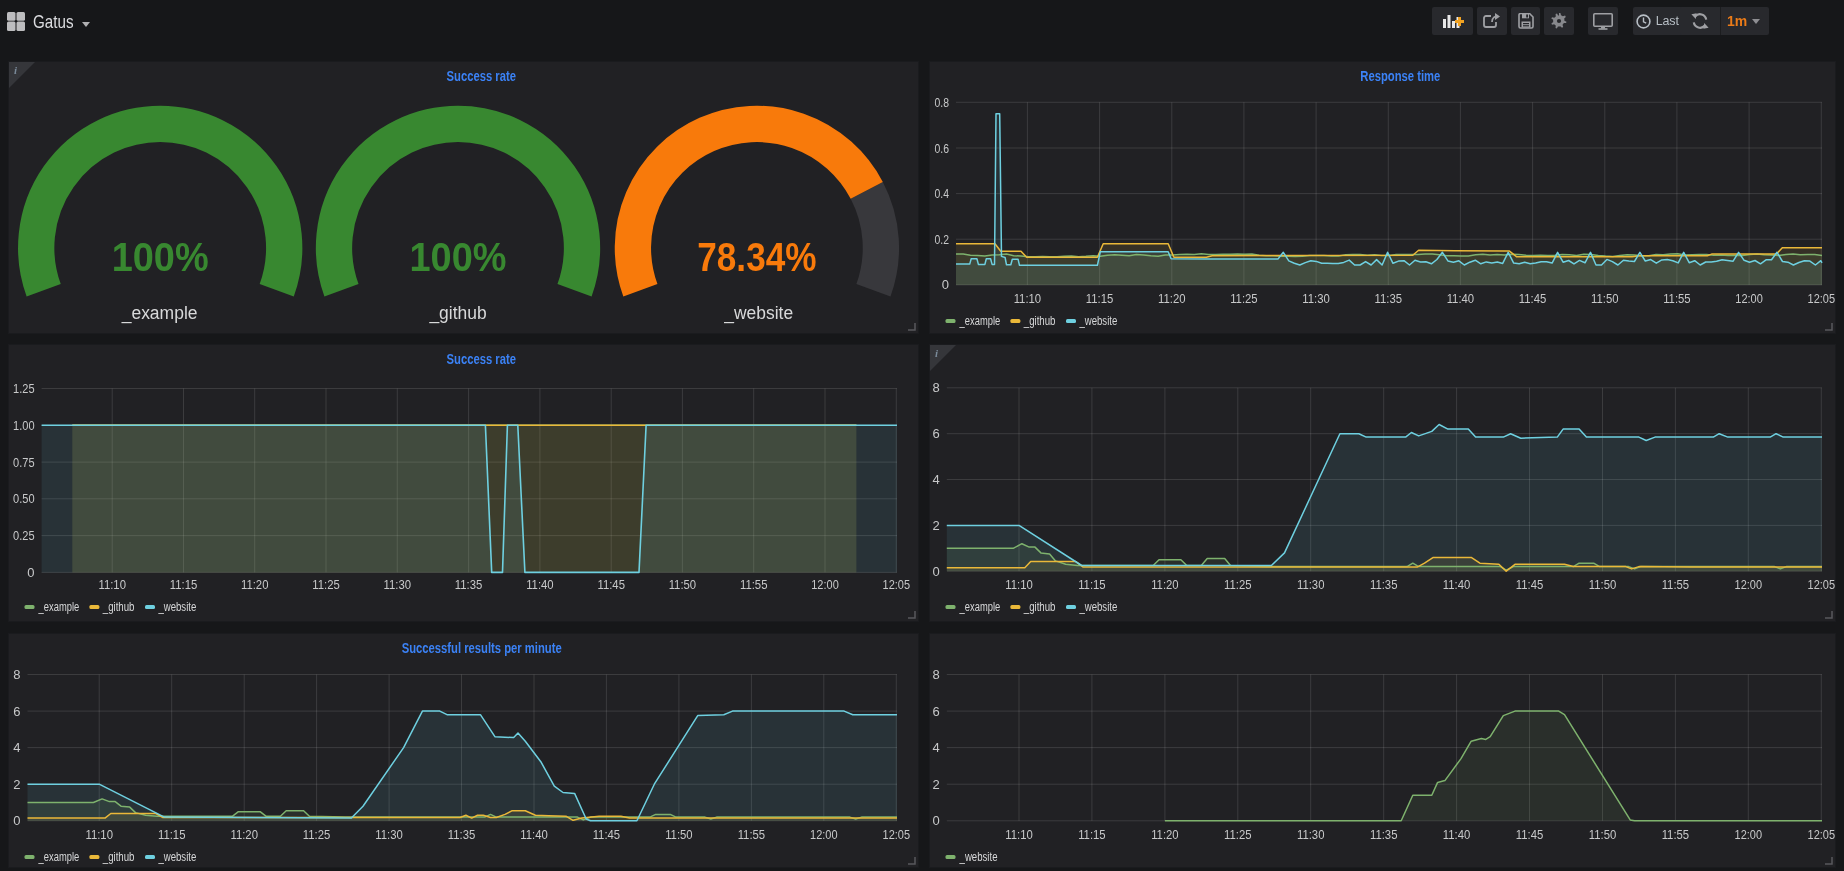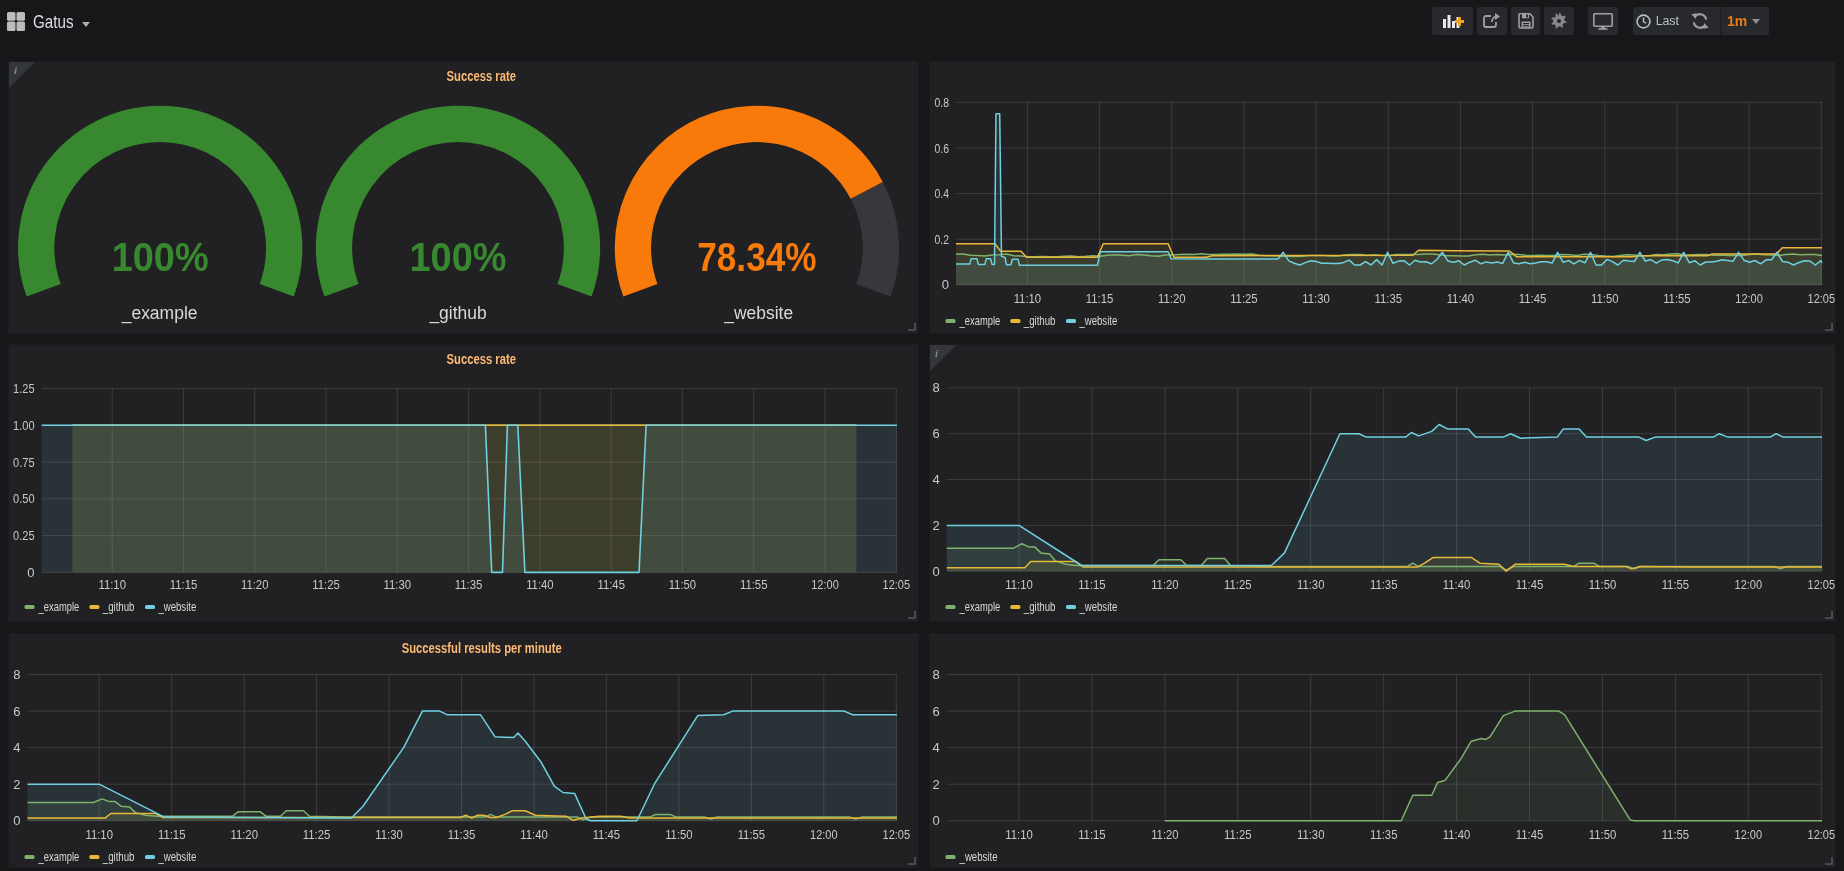--- a/index.html
+++ b/index.html
@@ -9,37 +9,38 @@
   transform:scaleX(0.8); transform-origin:left; }
 .btn { position:absolute; top:7px; height:28px; background:#28292d; border-radius:2px;
   display:flex; align-items:center; justify-content:center; }
 .tl { color:#b8bfc6; font-size:12.5px; letter-spacing:-0.2px; white-space:nowrap; }
 .caret { width:0; height:0; border-left:4.5px solid transparent; border-right:4.5px solid transparent;
   border-top:5px solid #8e8e92; margin-left:7px; }
 .divider { width:1px; height:28px; background:#1c1d1f; margin:0 6px; }
 .im { color:#eb7b18; font-size:14px; font-weight:bold; }
 .panel { position:absolute; background:#212124; border:1px solid #1a1b1e; }
 .ptitle { position:absolute; left:0; right:0; top:5px; text-align:center; font-size:15px;
-  font-weight:bold; color:#fdba74;padding-left:36px; }
+  font-weight:bold; color:#3b82f6;padding-left:36px; }
 .ptitle span { display:inline-block; transform:scaleX(0.75); transform-origin:center; }
 .corner { position:absolute; left:0; top:0; }
 svg.chart { position:absolute; left:0; top:0; }
 </style></head>
 <body>
 <div class="panel" style="left:8px;top:61px;width:911px;height:273px">
     <svg class="corner" width="26" height="26">
       <path d="M0,0 L26,0 L0,26 Z" fill="#35363a"></path>
       <text x="5" y="12" font-size="11" font-style="italic" font-weight="bold" font-family="Liberation Serif, serif" fill="#7a8a99">i</text>
     </svg>
     <div class="ptitle"><span>Success rate</span></div>
     <svg class="rh" width="9" height="9" style="right:2px;bottom:2px;position:absolute">
       <path d="M1,8 L8,8 L8,1" fill="none" stroke="#58585c" stroke-width="1.5"></path>
     </svg>
   </div>
 <div class="panel" style="left:929px;top:61px;width:907px;height:273px">
+    <div class="ptitle"><span>Response time</span></div>
     <svg class="rh" width="9" height="9" style="right:2px;bottom:2px;position:absolute">
       <path d="M1,8 L8,8 L8,1" fill="none" stroke="#58585c" stroke-width="1.5"></path>
     </svg>
   </div>
 <div class="panel" style="left:8px;top:344px;width:911px;height:278px">
     <div class="ptitle"><span>Success rate</span></div>
     <svg class="rh" width="9" height="9" style="right:2px;bottom:2px;position:absolute">
       <path d="M1,8 L8,8 L8,1" fill="none" stroke="#58585c" stroke-width="1.5"></path>
     </svg>
   </div>

